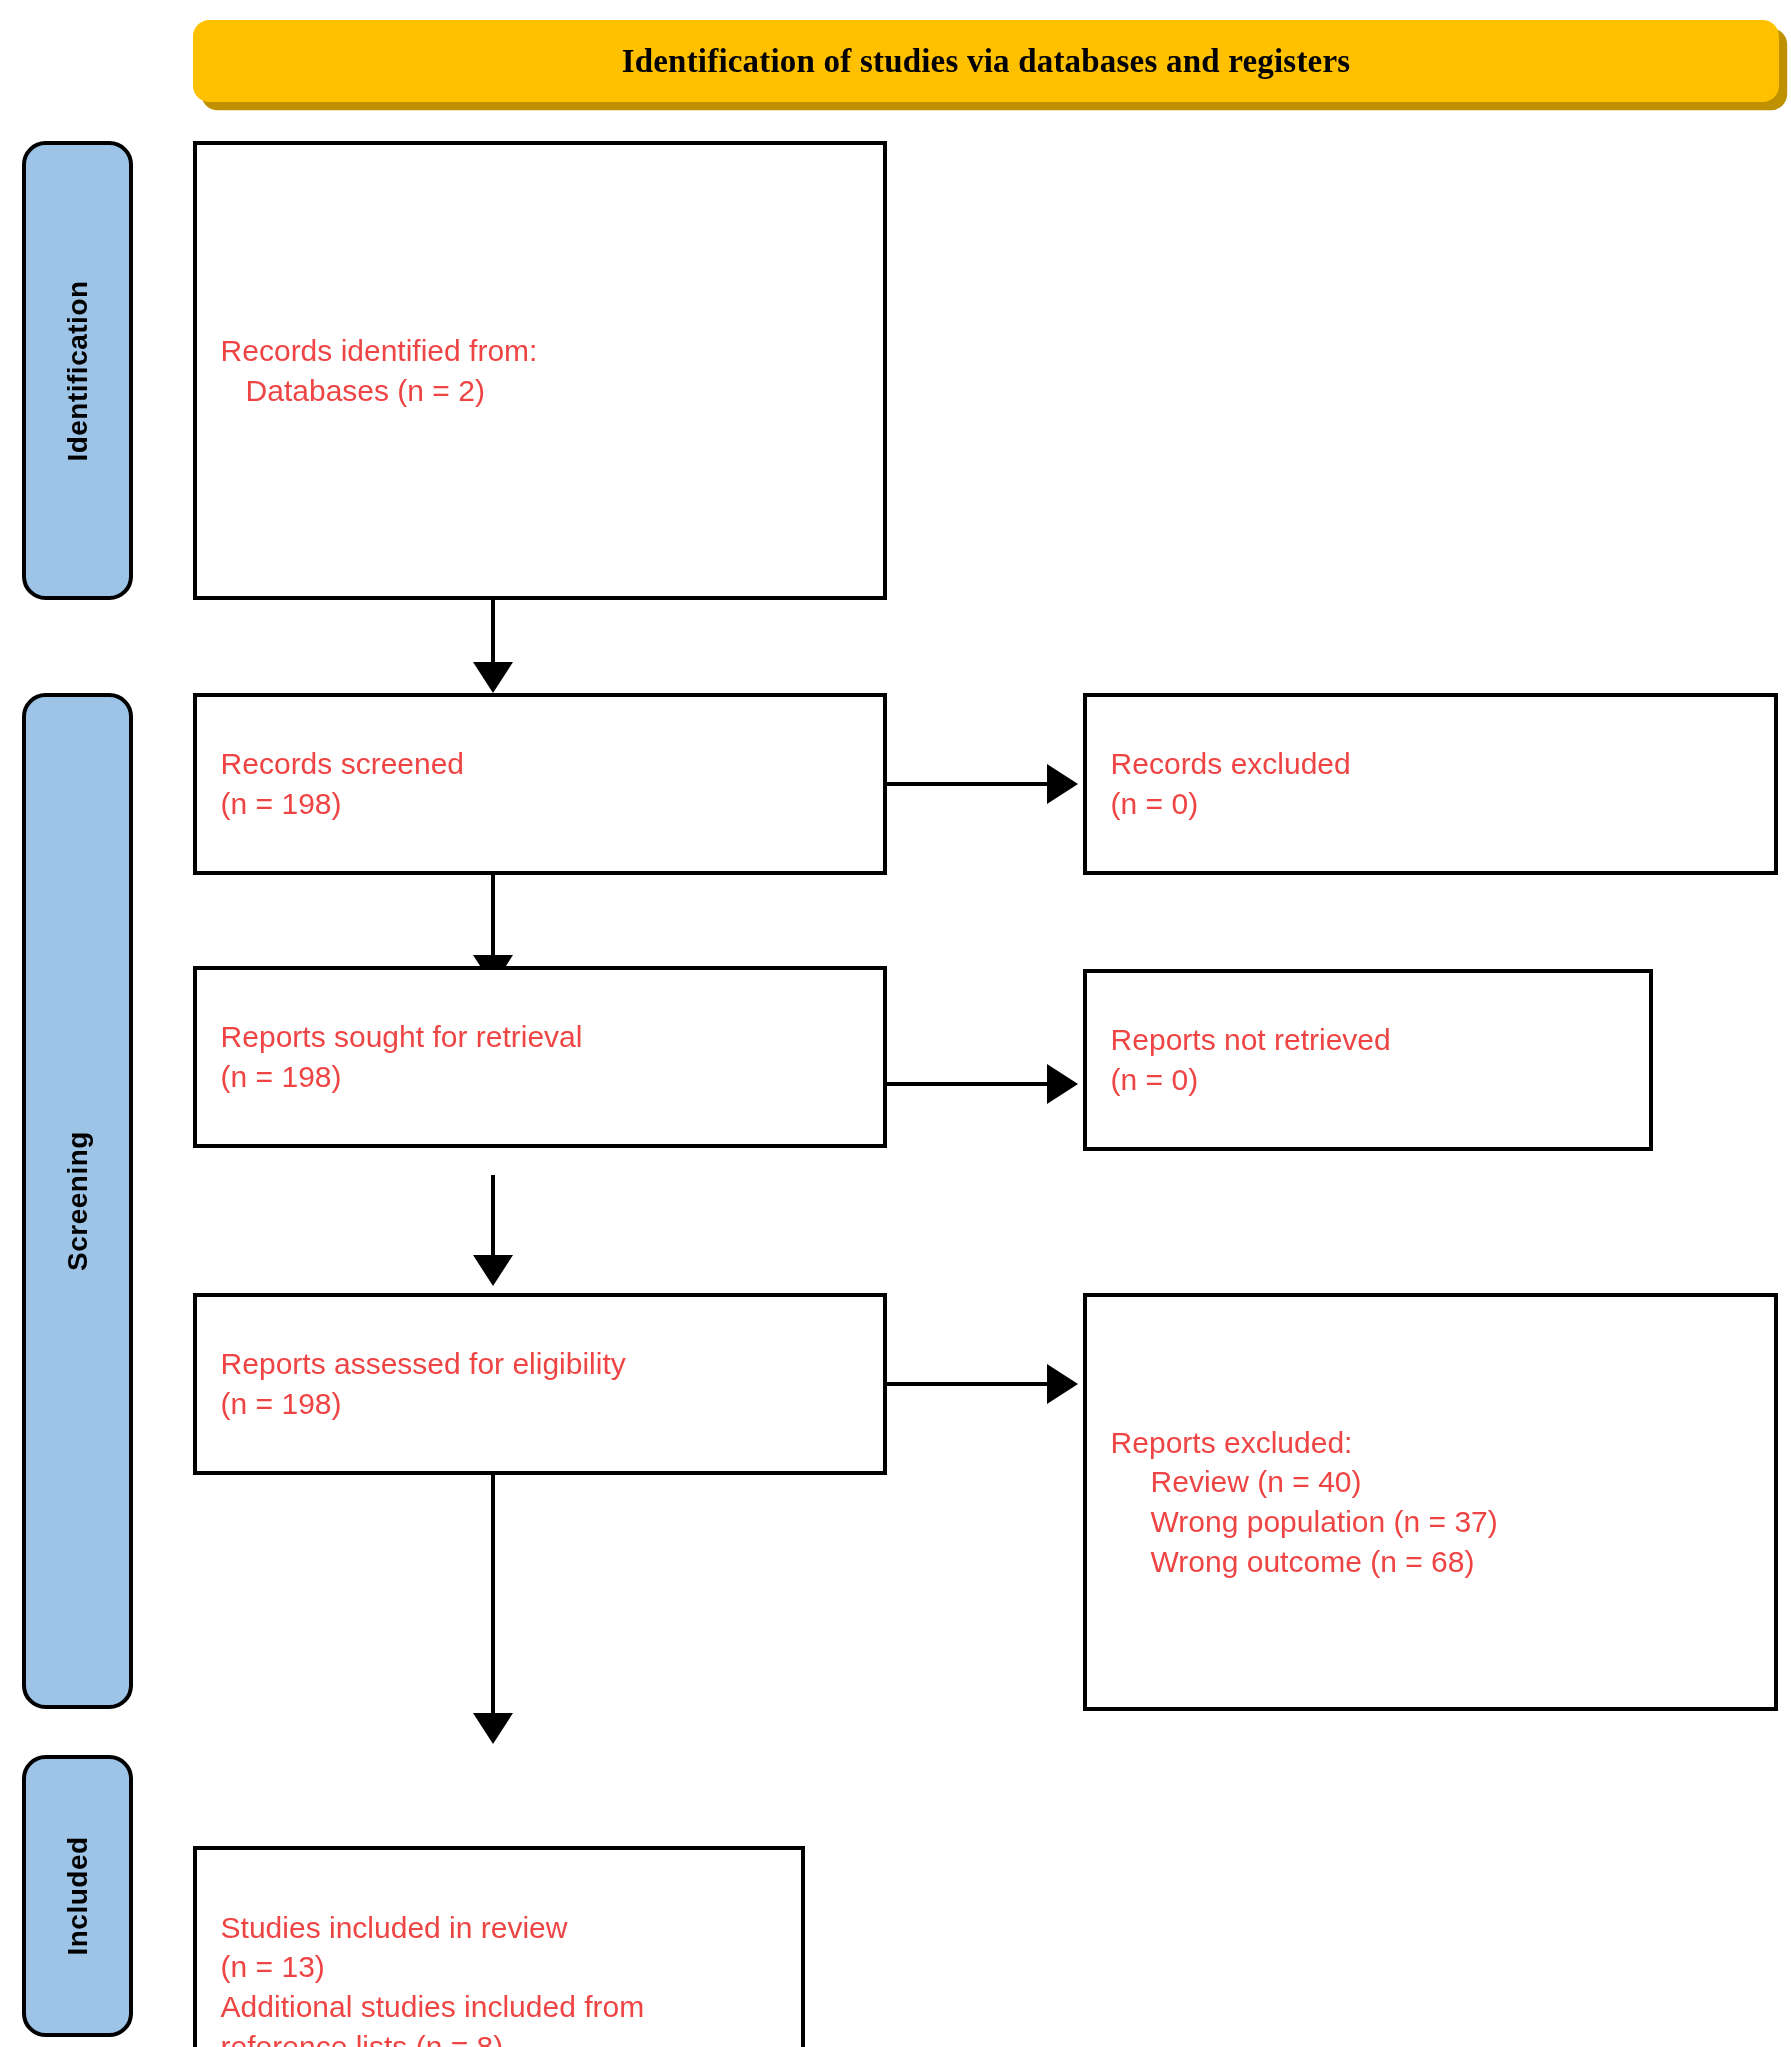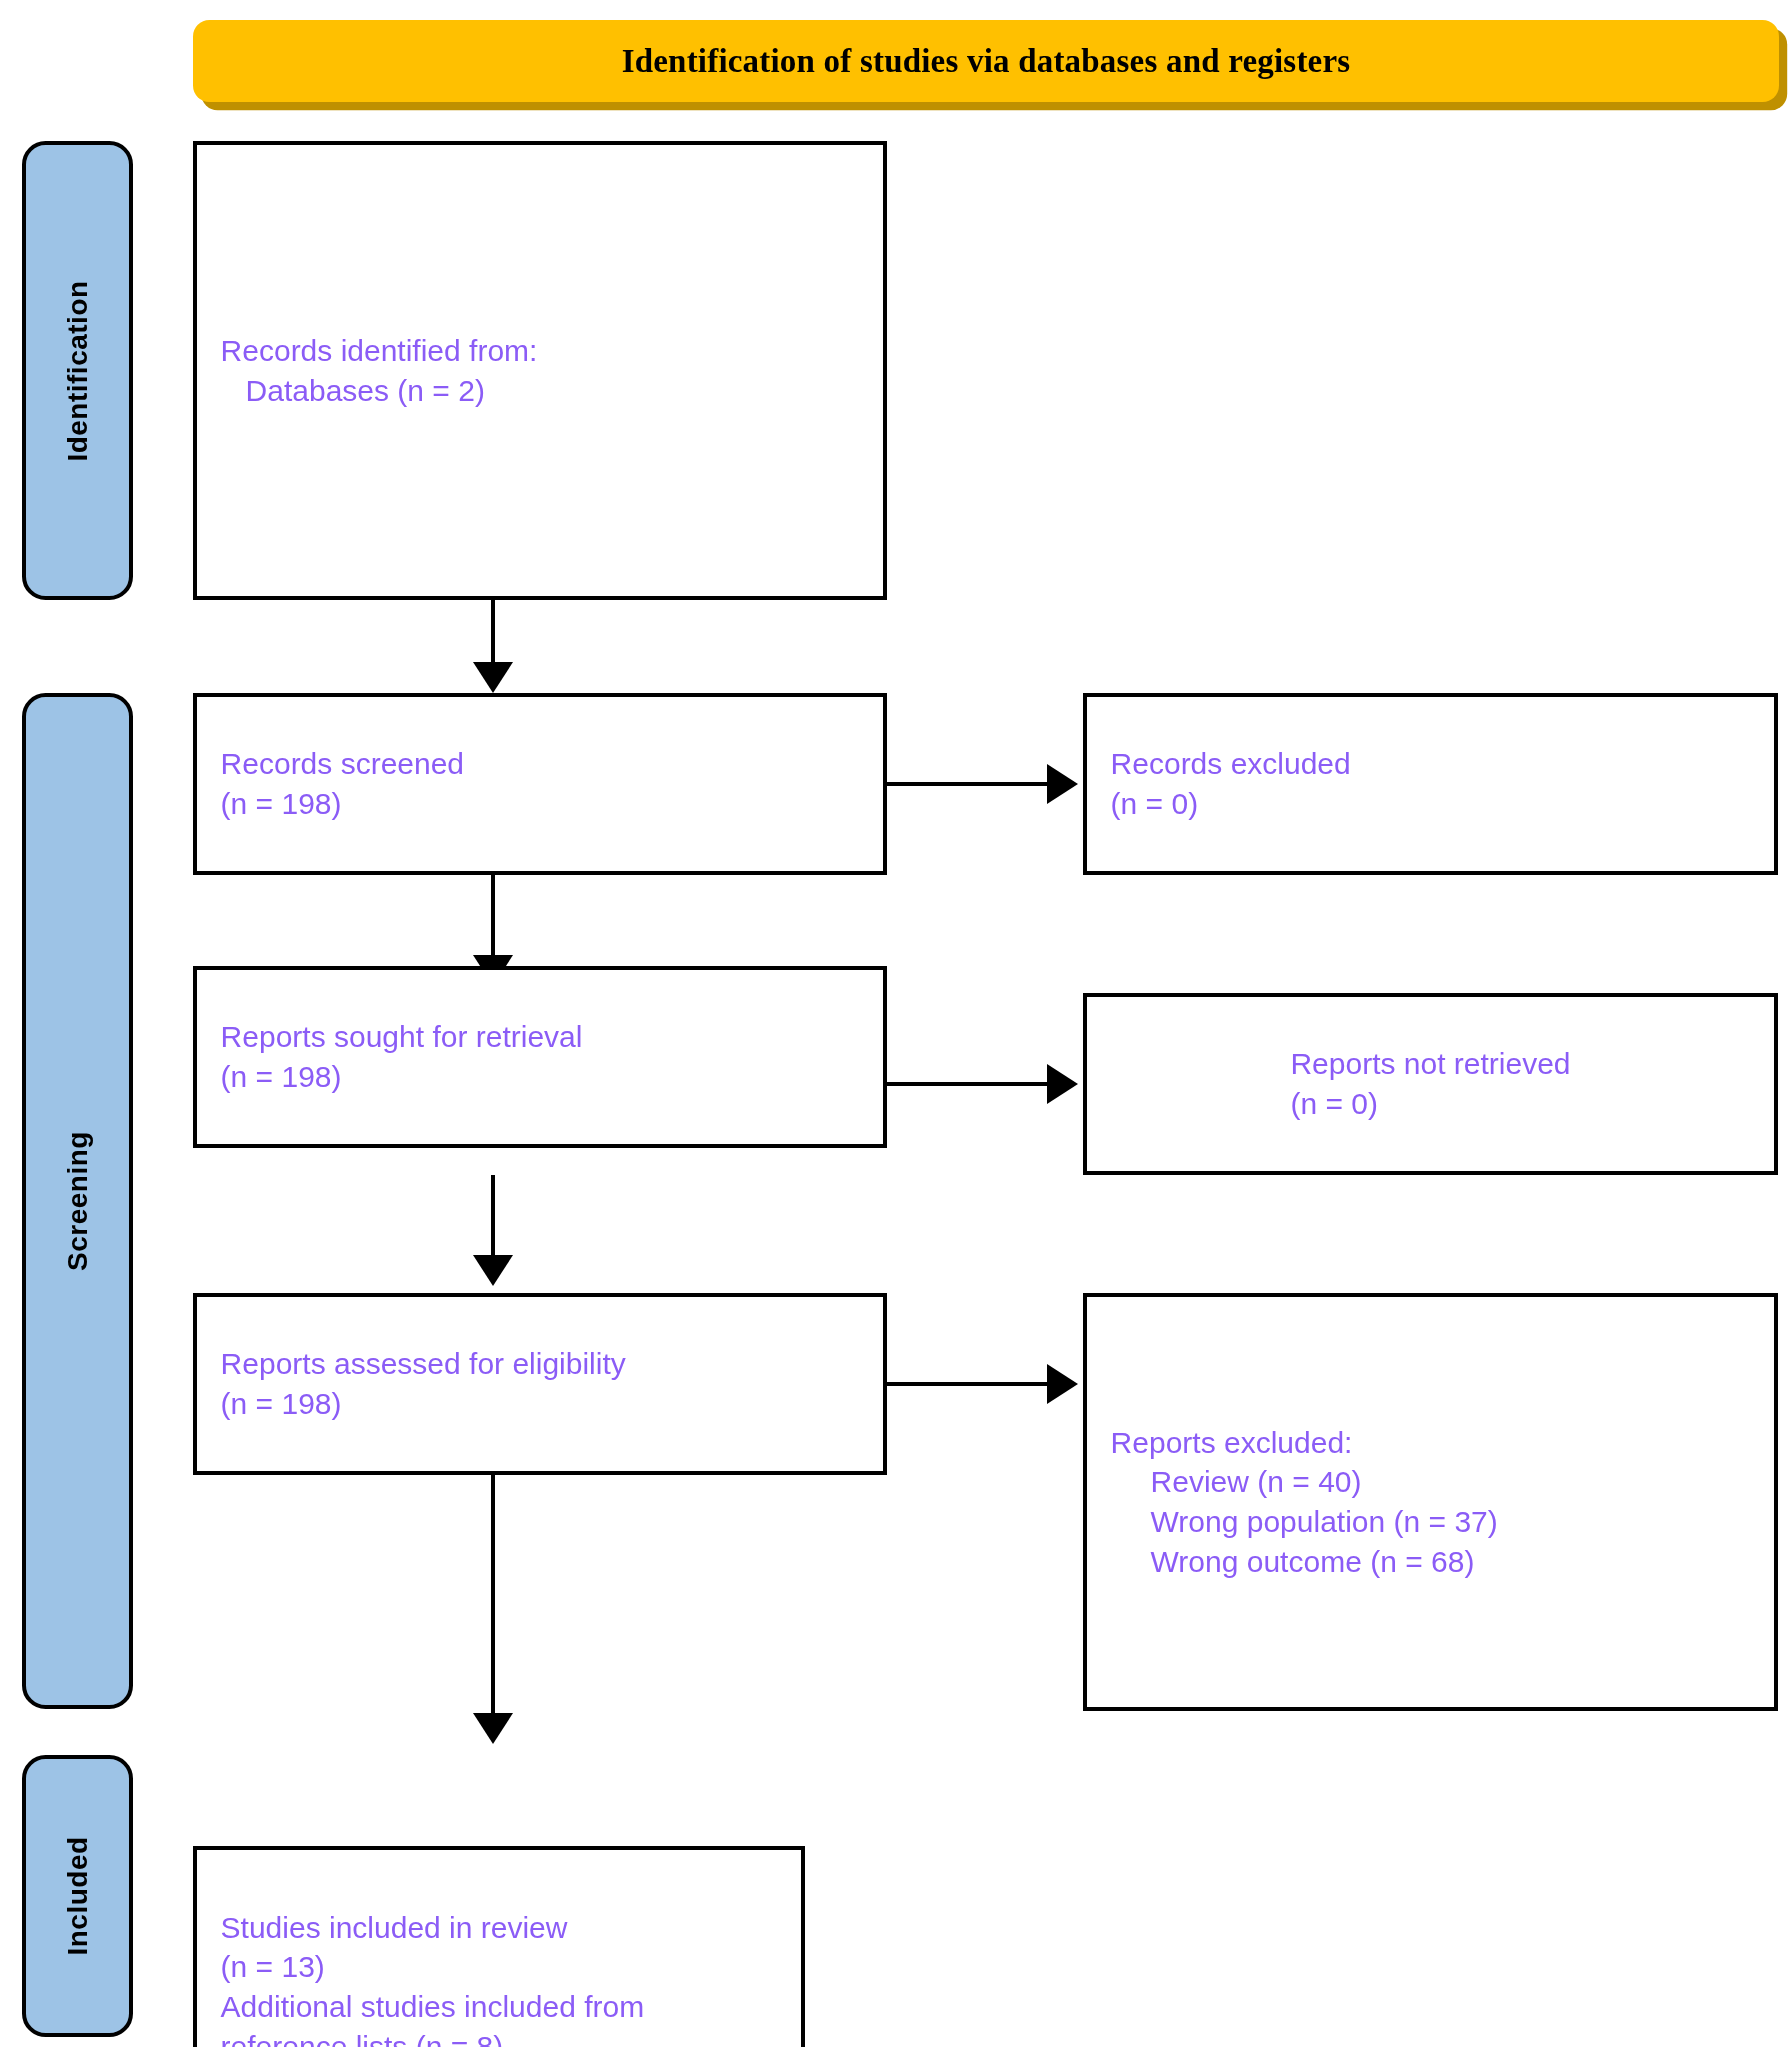--- a/index.html
+++ b/index.html
@@ -70,21 +70,21 @@
     display: flex;
     flex-direction: column;
     justify-content: center;
   }
   .fbox-inner {
     padding: 0 23.6px;
   }
   .fline {
     font-size: 30px;
     line-height: 1.32;
-    color: #8b5cf6;
+    color: #ef4444;
     white-space: pre;
   }
   .fline.indent {
     padding-left: 40px;
   }
 
   
   .vline {
     position: absolute;
     width: 3.6px;
@@ -166,21 +166,21 @@
   <div class="fbox" style="left:193px; top:966px; width:694px; height:182px;">
     <div class="fbox-inner">
       <div class="fline">Reports sought for retrieval</div>
       <div class="fline">(n = 198)</div>
     </div>
   </div>
 
   <div class="hline" style="left:886px; top:1082px; width:165px;"></div>
   <div class="arrow-right" style="left:1047px; top:1064px;"></div>
 
-  <div class="fbox" style="left:1083px; top:993px; width:695px; height:182px;align-items:center;">
+  <div class="fbox" style="left:1083px; top:969px; width:570px; height:182px;">
     <div class="fbox-inner">
       <div class="fline">Reports not retrieved</div>
       <div class="fline">(n = 0)</div>
     </div>
   </div>
 
   <div class="vline" style="left:491px; top:1175px; height:91px;"></div>
   <div class="arrow-down" style="left:473px; top:1255px;"></div>
 
   <div class="fbox" style="left:193px; top:1293px; width:694px; height:182px;">

